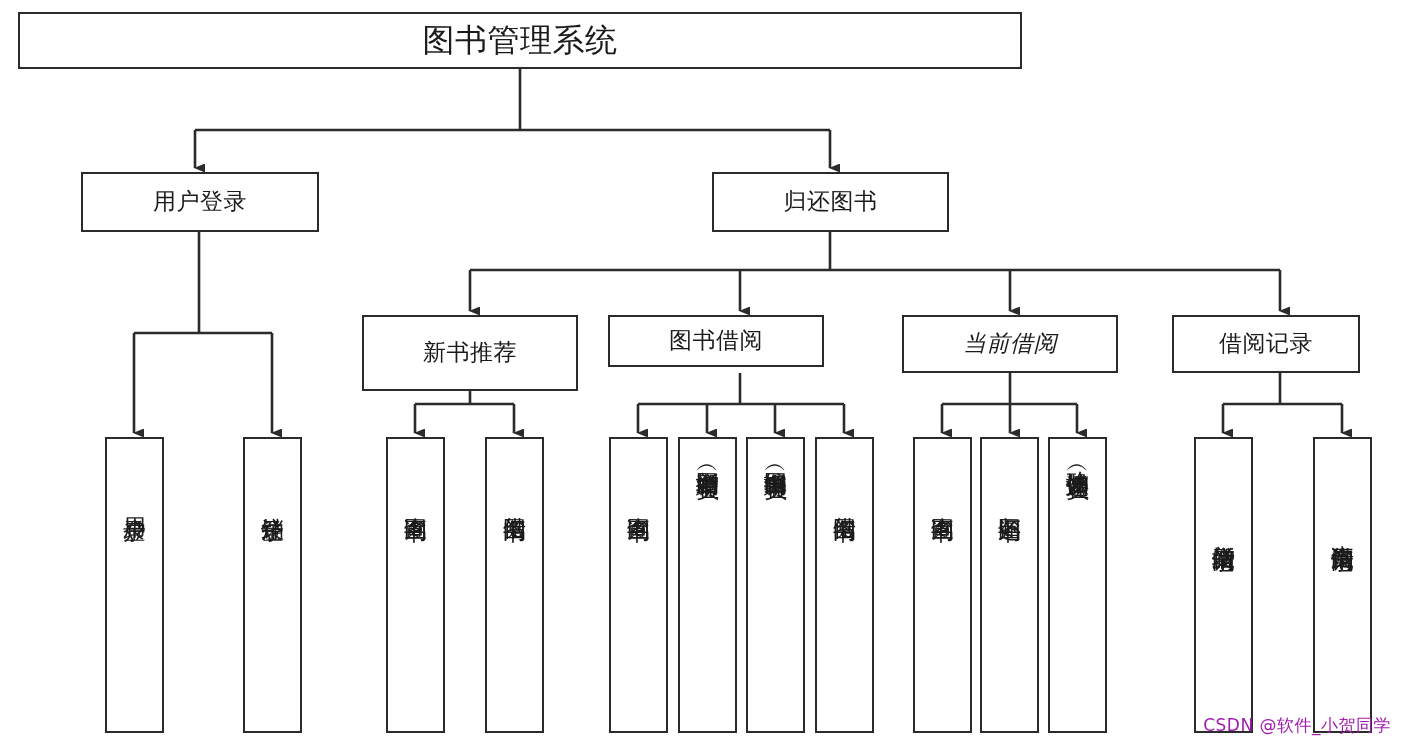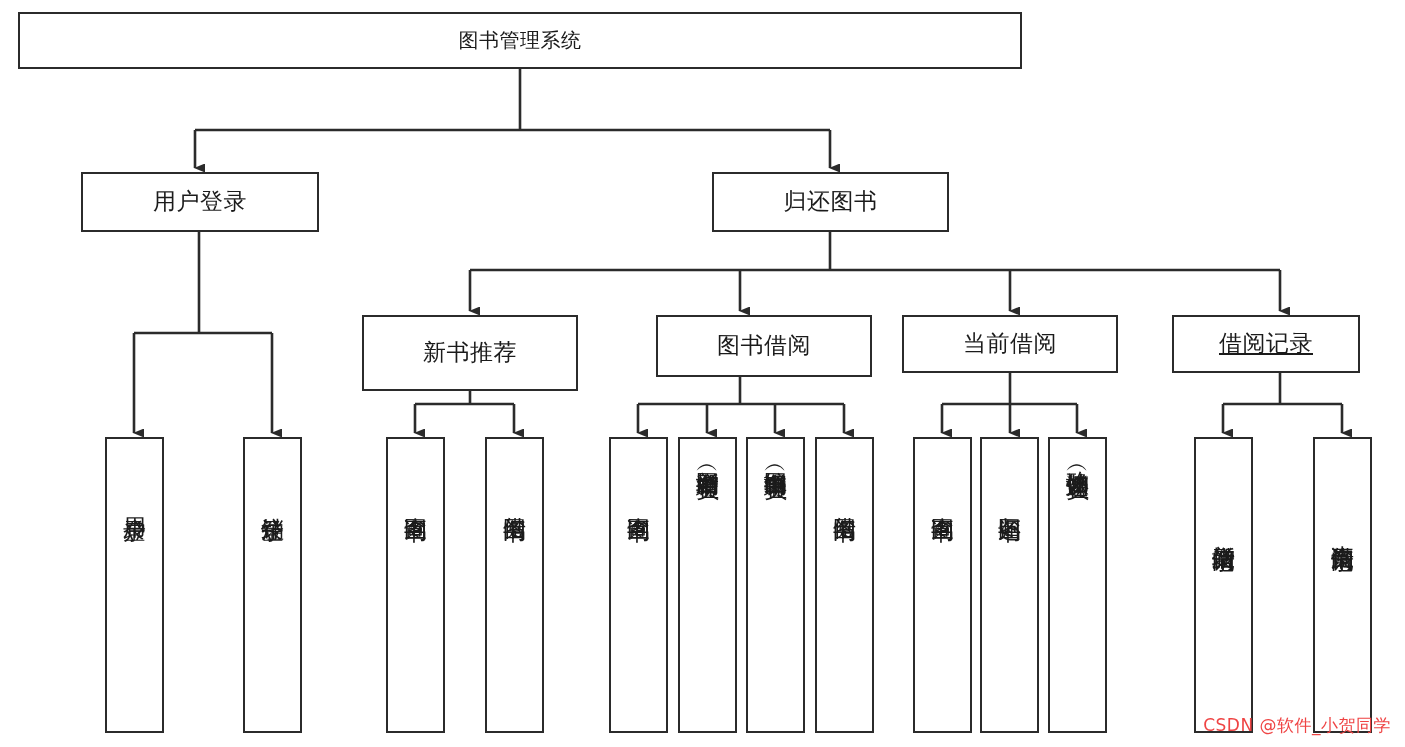--- a/index.html
+++ b/index.html
@@ -38,21 +38,21 @@
     display: block;
     text-align: center;
     line-height: 1.18;
     white-space: nowrap;
   }
   .node.horizontal .node-label {
     font-size: 23px;
     letter-spacing: 0.5px;
   }
   .node.root .node-label {
-    font-size: 20px;
+    font-size: 32px;
   }
   .node.vertical {
     align-items: flex-start;
     justify-content: center;
     padding-top: 4px;
   }
   .node.vertical .node-label {
     writing-mode: vertical-rl;
     text-orientation: upright;
     font-size: 23px;
@@ -68,21 +68,21 @@
     margin-top: 10px;
   }
   .node.vertical.low .node-label {
     margin-top: 84px;
   }
   #watermark {
     position: absolute;
     right: 14px;
     bottom: 10px;
     font-size: 17px;
-    color: #ef4444;
+    color: #a21caf;
     letter-spacing: 0.5px;
     white-space: nowrap;
     pointer-events: none;
   }
 </style>
 </head>
 <body>
 
 <div id="diagram-root">
 
@@ -142,27 +142,27 @@
       </div>
       <div class="node level2 horizontal" style="left: 81px; top: 172px; width: 238px; height: 60px;">
         <span class="node-label">用户登录</span>
       </div>
       <div class="node level2 horizontal" style="left: 712px; top: 172px; width: 237px; height: 60px;">
         <span class="node-label">归还图书</span>
       </div>
       <div class="node level3 horizontal" style="left: 362px; top: 315px; width: 216px; height: 76px;">
         <span class="node-label">新书推荐</span>
       </div>
-      <div class="node level3 horizontal" style="left: 656px; top: 315px; width: 216px; height: 62px;">
+      <div class="node level3 horizontal" style="left: 608px; top: 315px; width: 216px; height: 52px;">
         <span class="node-label">图书借阅</span>
       </div>
-      <div class="node level3 horizontal" style="left: 902px; top: 315px; width: 216px; height: 58px;">
+      <div class="node level3 horizontal" style="left: 902px; top: 315px; width: 216px; height: 58px; font-style: italic;">
         <span class="node-label">当前借阅</span>
       </div>
-      <div class="node level3 horizontal" style="left: 1172px; top: 315px; width: 188px; height: 58px; text-decoration: underline;">
+      <div class="node level3 horizontal" style="left: 1172px; top: 315px; width: 188px; height: 58px;">
         <span class="node-label">借阅记录</span>
       </div>
       <div class="node leaf vertical mid" style="left: 105px; top: 437px; width: 59px; height: 296px;">
         <span class="node-label">用户登录</span>
       </div>
       <div class="node leaf vertical mid" style="left: 243px; top: 437px; width: 59px; height: 296px;">
         <span class="node-label">注销登录</span>
       </div>
       <div class="node leaf vertical mid" style="left: 386px; top: 437px; width: 59px; height: 296px;">
         <span class="node-label">查询图书</span>

